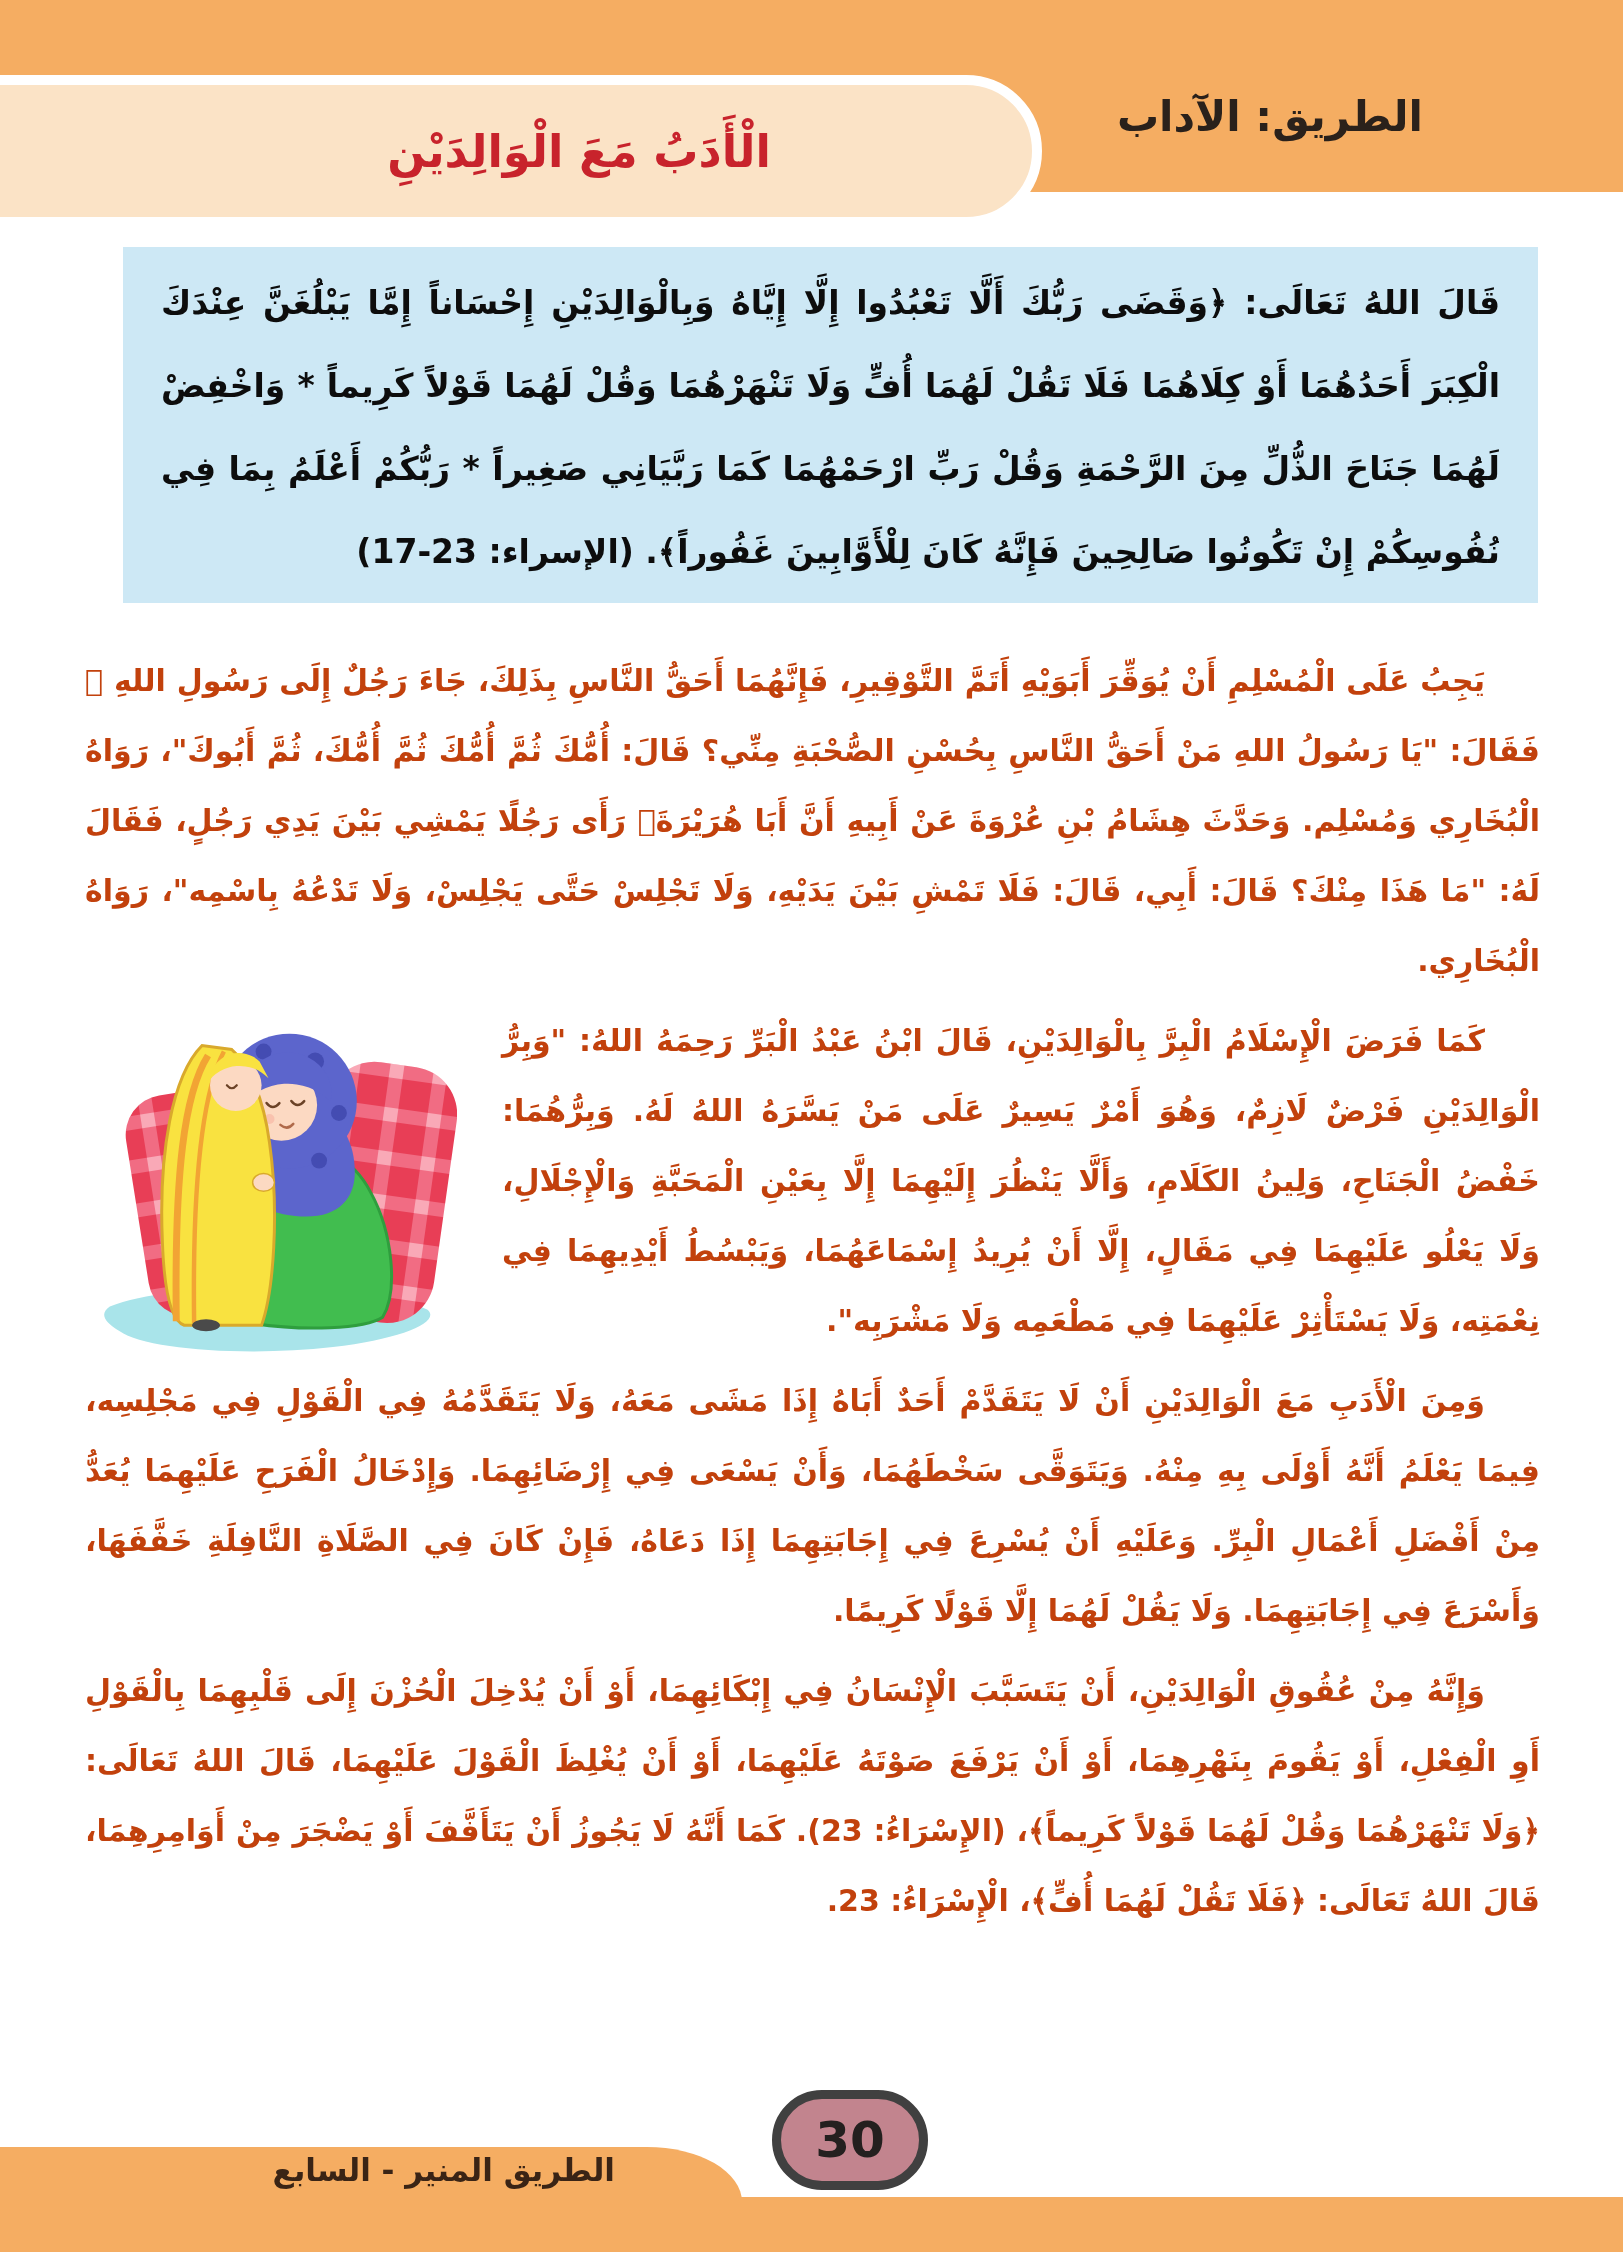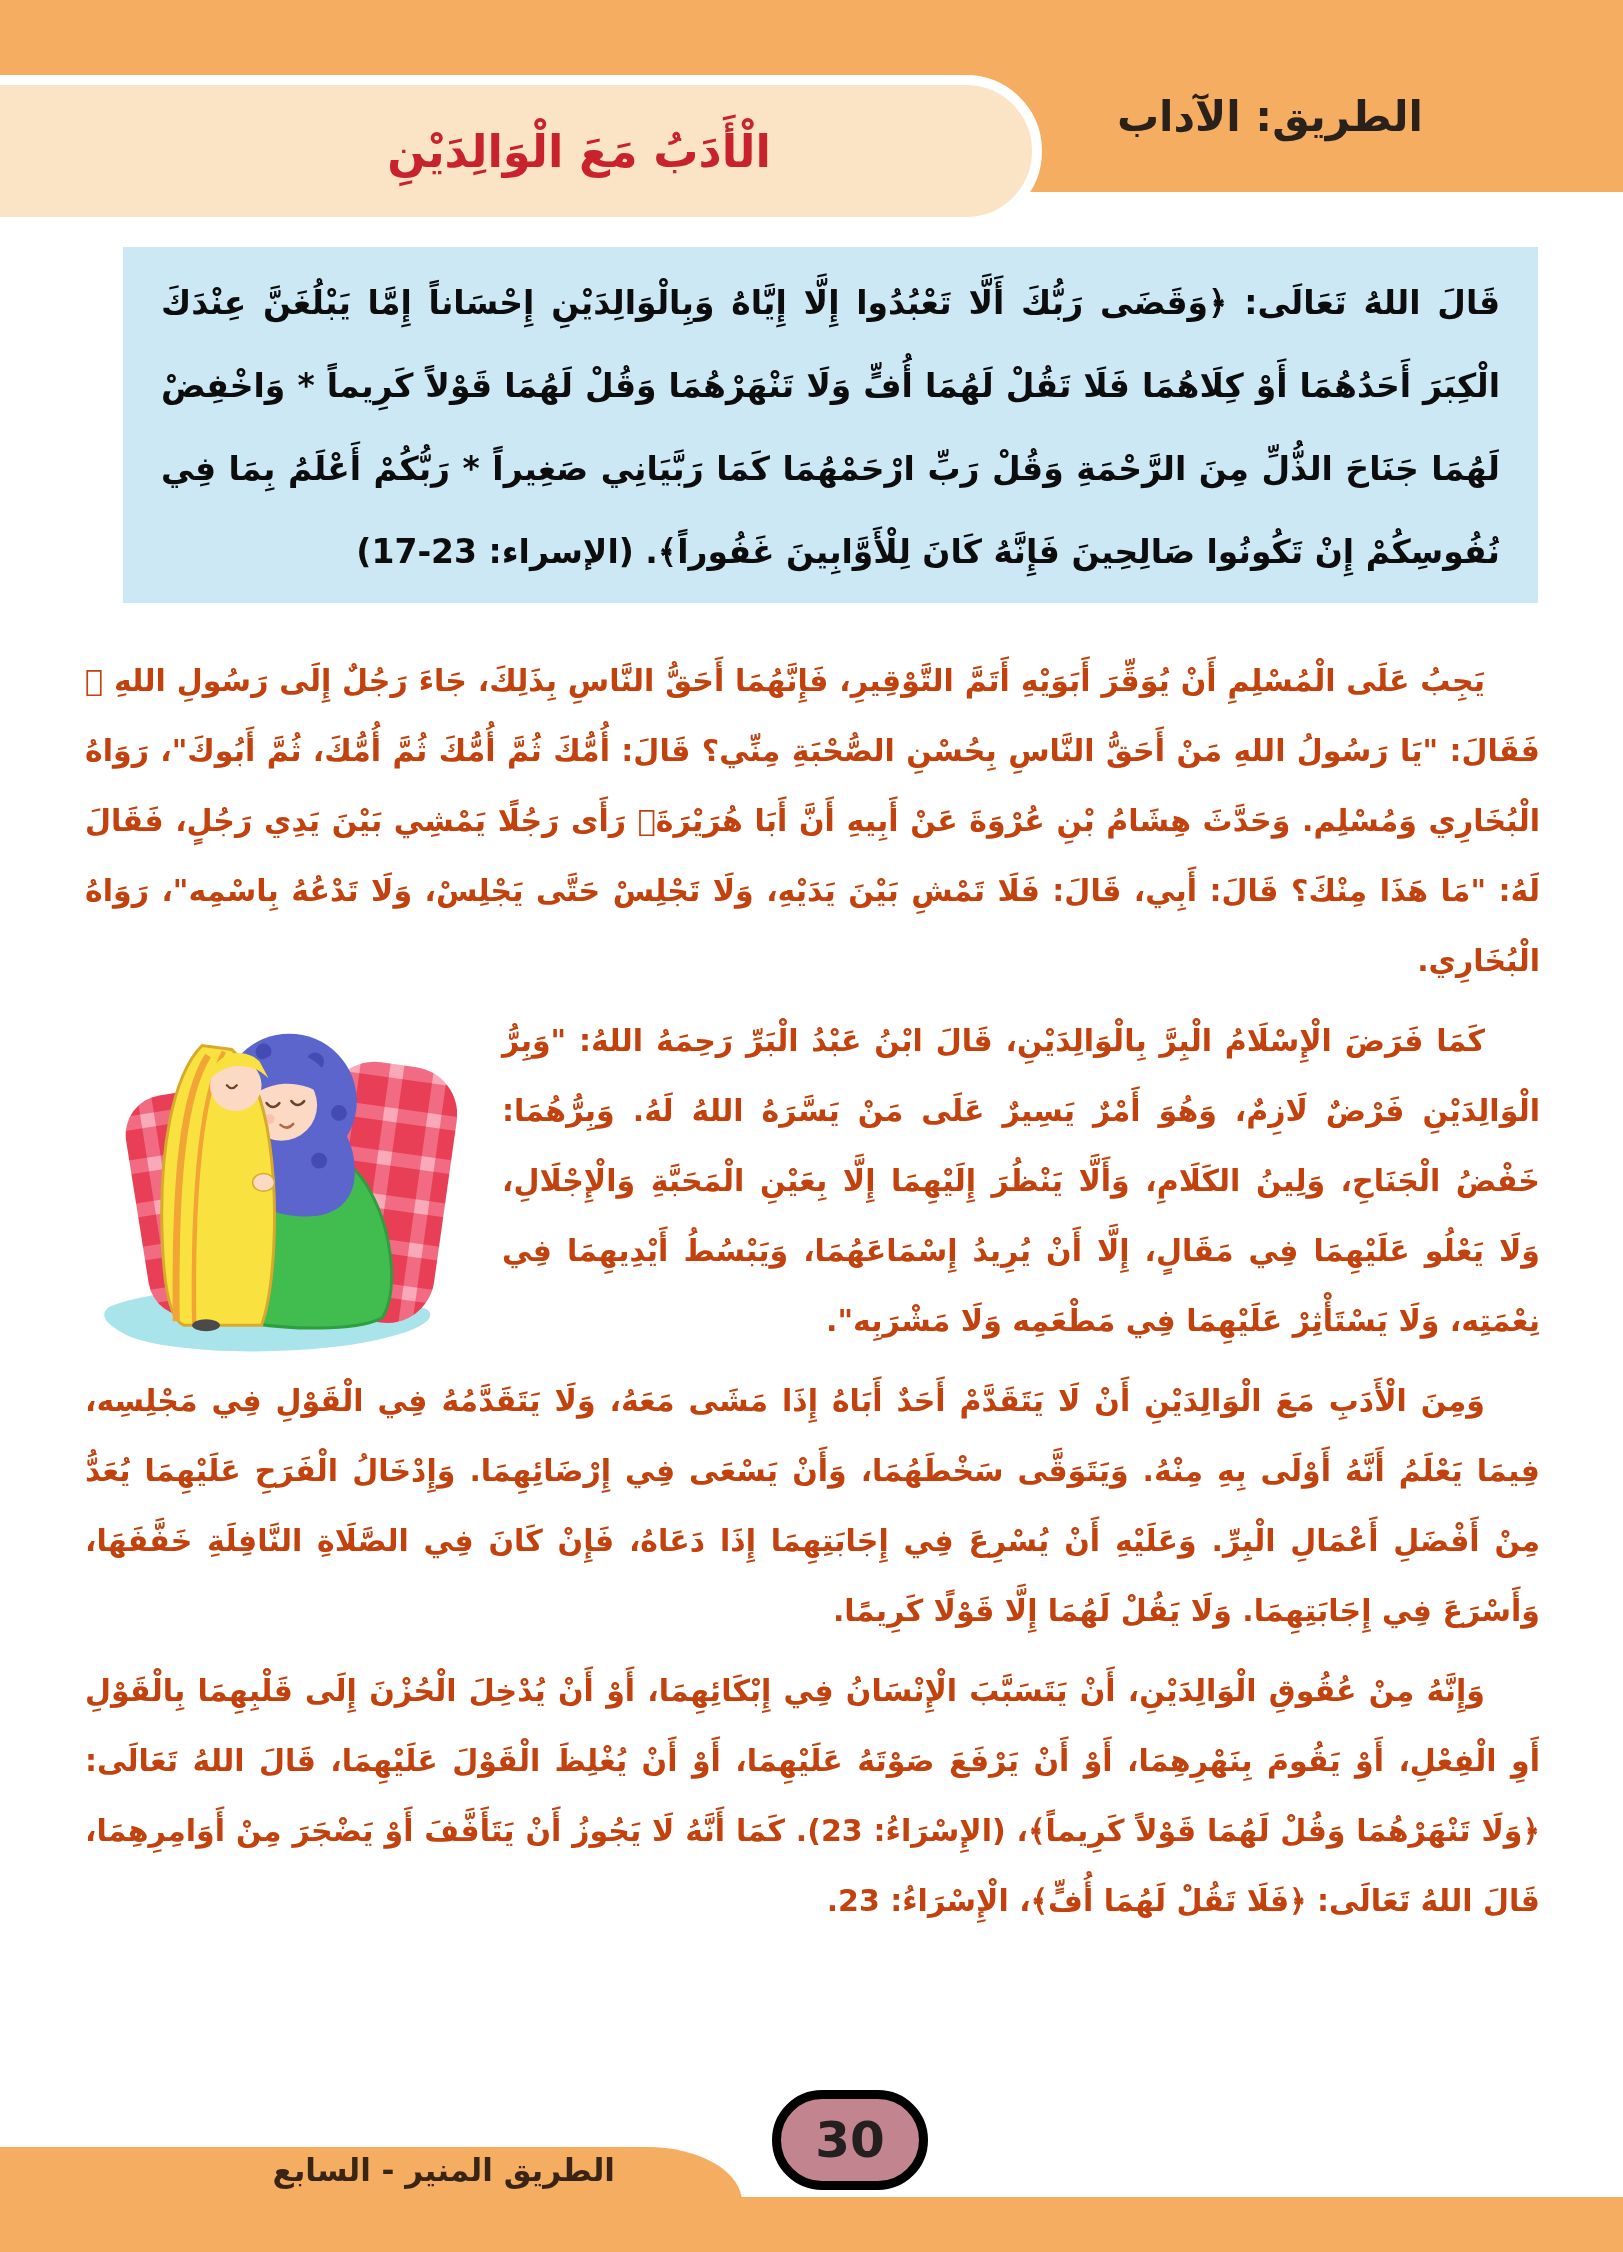--- a/index.html
+++ b/index.html
@@ -47,21 +47,21 @@
   .footer-tab{
     position:absolute;left:0;top:2147px;width:742px;height:105px;
     background:#f5ad62;border-top-right-radius:95px 55px;
   }
   .footer-label{
     position:absolute;left:285px;top:2152px;width:330px;text-align:left;
     color:#3a2415;font-size:31px;font-weight:bold;white-space:nowrap;
   }
   .page-badge{
     position:absolute;left:772px;top:2090px;width:156px;height:100px;
-    background:#c2848e;border:9px solid #000000;border-radius:62px;
+    background:#c2848e;border:9px solid #404040;border-radius:62px;
     box-sizing:border-box;display:flex;align-items:center;justify-content:center;
     color:#24201f;font-size:50px;font-weight:bold;
     font-family:"DejaVu Sans",sans-serif;
   }
 </style>
 </head>
 <body>
 
 <div class="page">
 

